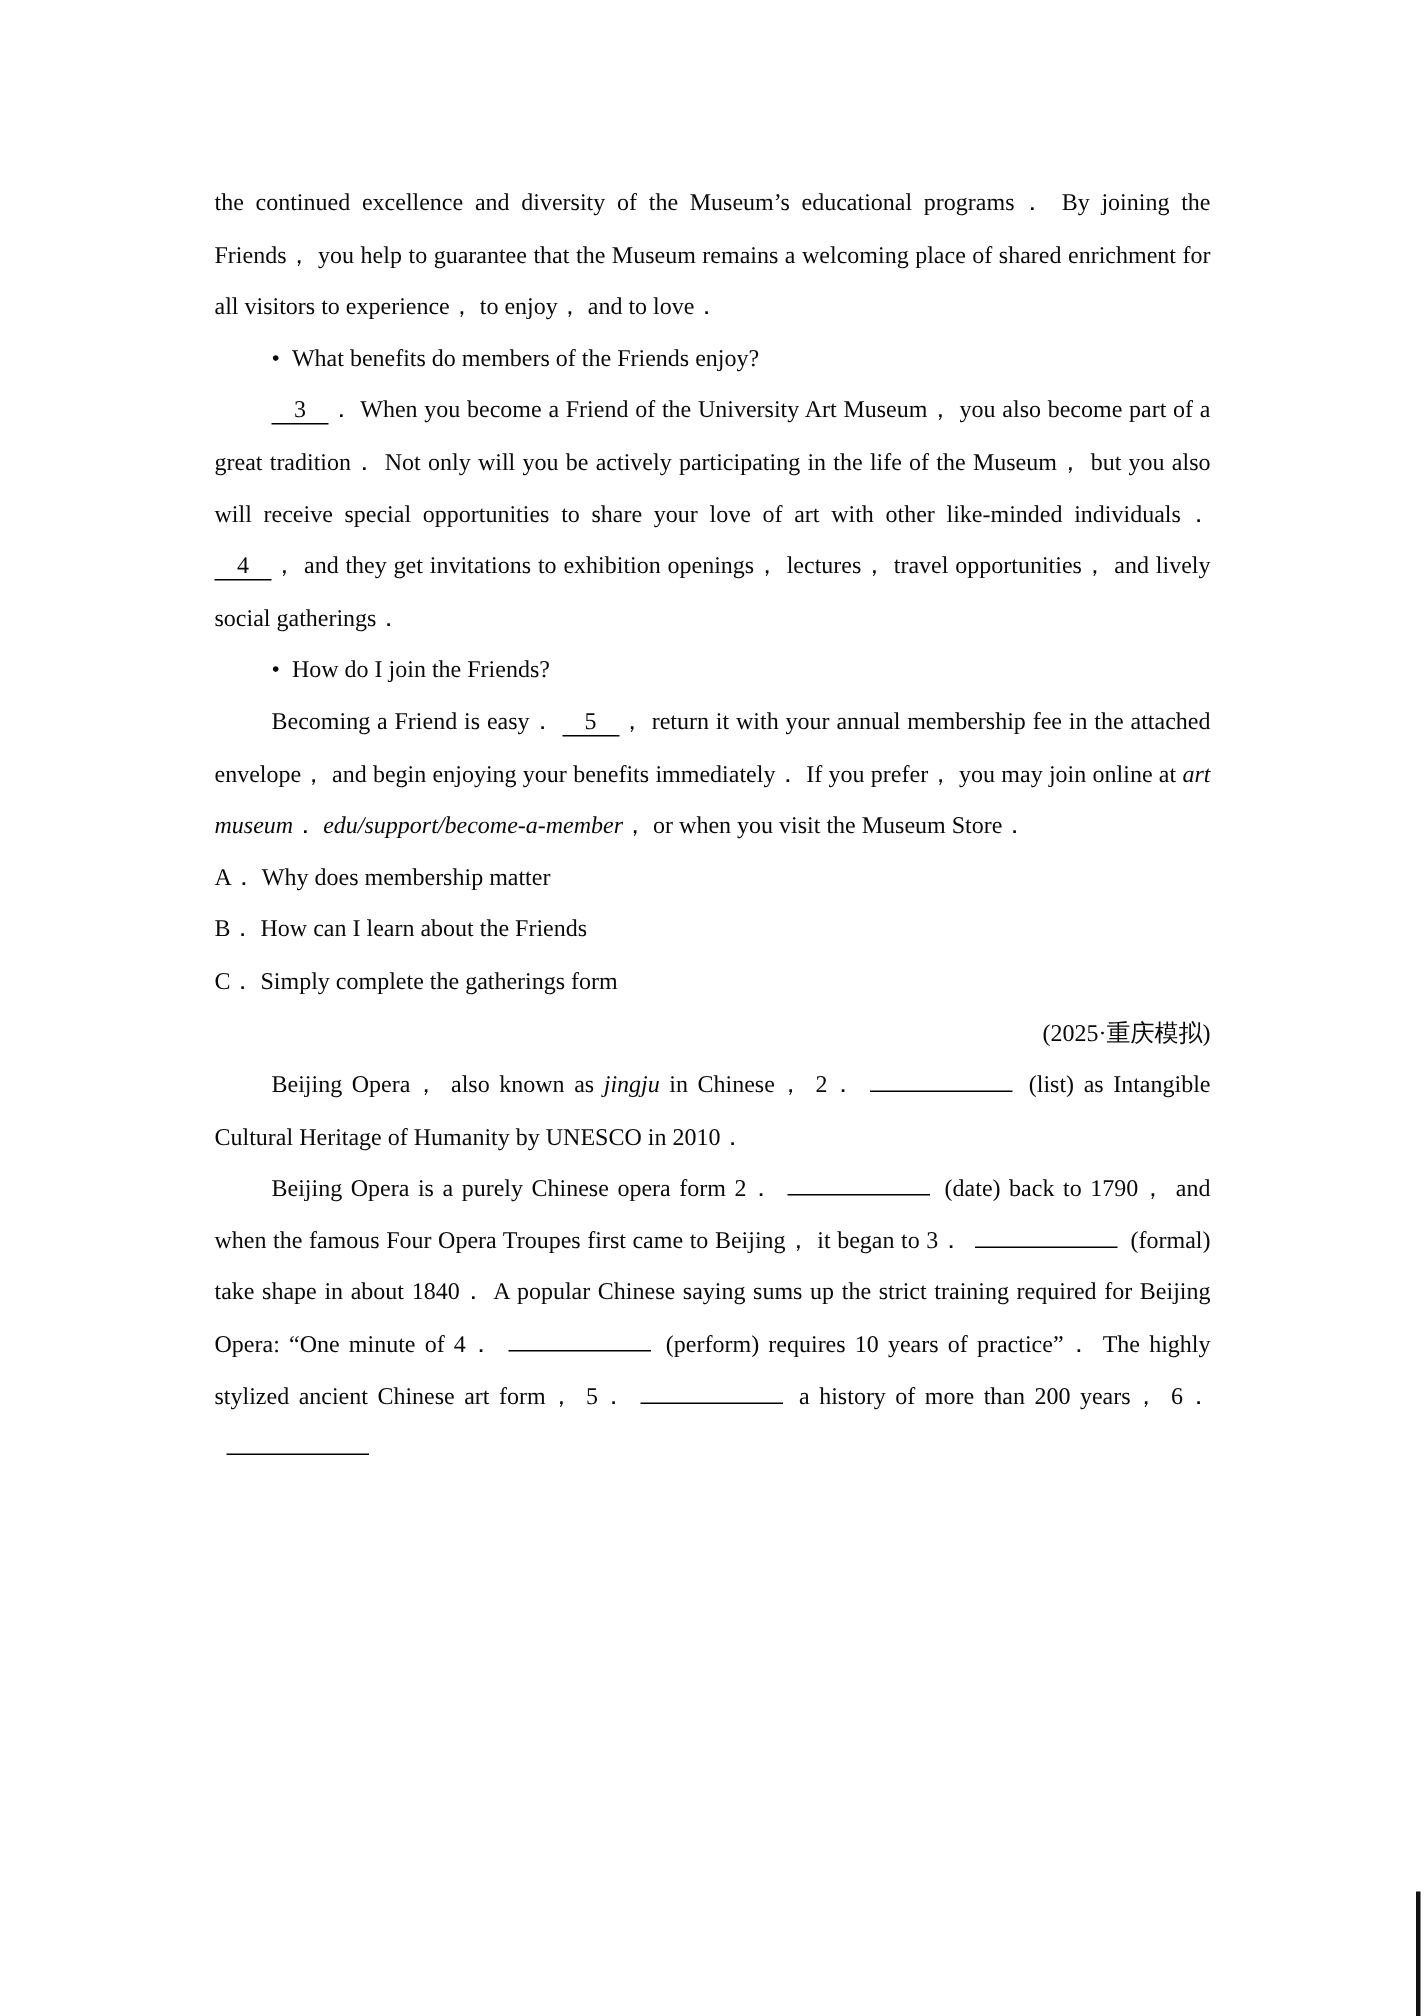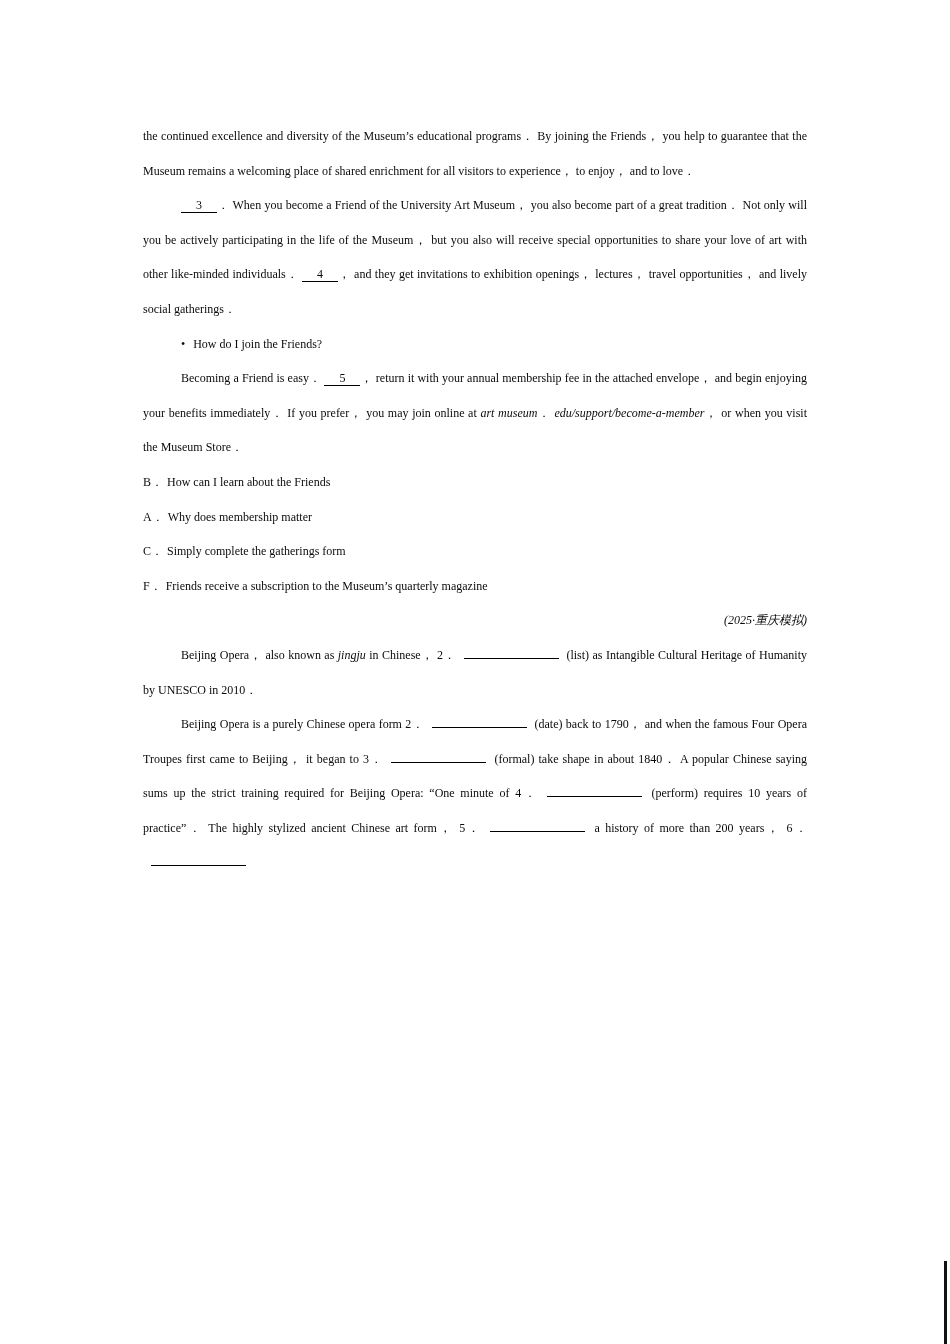--- a/index.html
+++ b/index.html
@@ -13,69 +13,69 @@
   .page {
     position: relative;
     width: 950px; height: 1344px;
     background: #ffffff;
     overflow: hidden;
   }
   .content {
     position: absolute;
     left: 143px; top: 119px;
     width: 664px;
-    font-size: 12px;
+    font-size: 16px;
     line-height: 34.6px;
     text-align: justify;
   }
   p.para { margin: 0; padding: 0; }
   .indent { text-indent: 38px; }
   .bullet { margin-right: 8px; }
   .it { font-style: italic; margin-top: 32px; }
   .blank-num {
     border-bottom: 1.4px solid #000;
     padding: 0 15px;
     white-space: nowrap;
   }
   .blank-long {
     display: inline-block;
     width: 95px; height: 3px;
     border-bottom: 1.4px solid #000;
     margin: 0 4px 0 8px;
   }
   .opt-label { margin-right: 4px; }
   .sec-title { font-weight: bold; }
-  .source { text-align: right; font-style: italic; }
+  .source { text-align: right; }
   .cloze-last { text-align-last: justify; }
   .edge-line {
     position: absolute;
     right: 3px; top: 1261px;
     width: 3px; height: 83px;
     background: #111;
   }
 </style>
 </head>
 <body>
 
 <div class="page">
   <div class="content">
 
     <p class="para"><span>the continued excellence and diversity of the Museum’s educational programs． By joining the Friends， you help to guarantee that the Museum remains a welcoming place of shared enrichment for all visitors to experience， to enjoy， and to love．</span></p>
 
+    <p class="para indent"><span class="bullet">•</span><span>What benefits do members of the Friends enjoy?</span></p>
 
     <p class="para indent"><span class="blank-num">3</span><span>． When you become a Friend of the University Art Museum， you also become part of a great tradition． Not only will you be actively participating in the life of the Museum， but you also will receive special opportunities to share your love of art with other like-minded individuals． </span><span class="blank-num">4</span><span>， and they get invitations to exhibition openings， lectures， travel opportunities， and lively social gatherings．</span></p>
 
     <p class="para indent"><span class="bullet">•</span><span>How do I join the Friends?</span></p>
 
     <p class="para indent"><span>Becoming a Friend is easy． </span><span class="blank-num">5</span><span>， return it with your annual membership fee in the attached envelope， and begin enjoying your benefits immediately． If you prefer， you may join online at </span><span class="it">art museum</span><span>． </span><span class="it">edu/support/become-a-member</span><span>， or when you visit the Museum Store．</span></p>
 
+    <p class="para"><span class="opt-label">A．</span><span>Why does membership matter</span></p>
     <p class="para"><span class="opt-label">B．</span><span>How can I learn about the Friends</span></p>
-    <p class="para"><span class="opt-label">A．</span><span>Why does membership matter</span></p>
     <p class="para"><span class="opt-label">C．</span><span>Simply complete the gatherings form</span></p>
-    <p class="para"><span class="opt-label">F．</span><span>Friends receive a subscription to the Museum’s quarterly magazine</span></p>
 
 
     <p class="para source"><span>(2025·重庆模拟)</span></p>
 
     <p class="para indent"><span>Beijing Opera， also known as </span><span class="it">jingju</span><span> in Chinese， 2．</span><span class="blank-long"></span><span> (list) as Intangible Cultural Heritage of Humanity by UNESCO in 2010．</span></p>
 
     <p class="para indent cloze-last"><span>Beijing Opera is a purely Chinese opera form 2．</span><span class="blank-long"></span><span> (date) back to 1790， and when the famous Four Opera Troupes first came to Beijing， it began to 3．</span><span class="blank-long"></span><span> (formal) take shape in about 1840． A popular Chinese saying sums up the strict training required for Beijing Opera: “One minute of 4．</span><span class="blank-long"></span><span> (perform) requires 10 years of practice”． The highly stylized ancient Chinese art form， 5．</span><span class="blank-long"></span><span> a history of more than 200 years， 6．</span><span class="blank-long"></span></p>
 
   </div>
 

